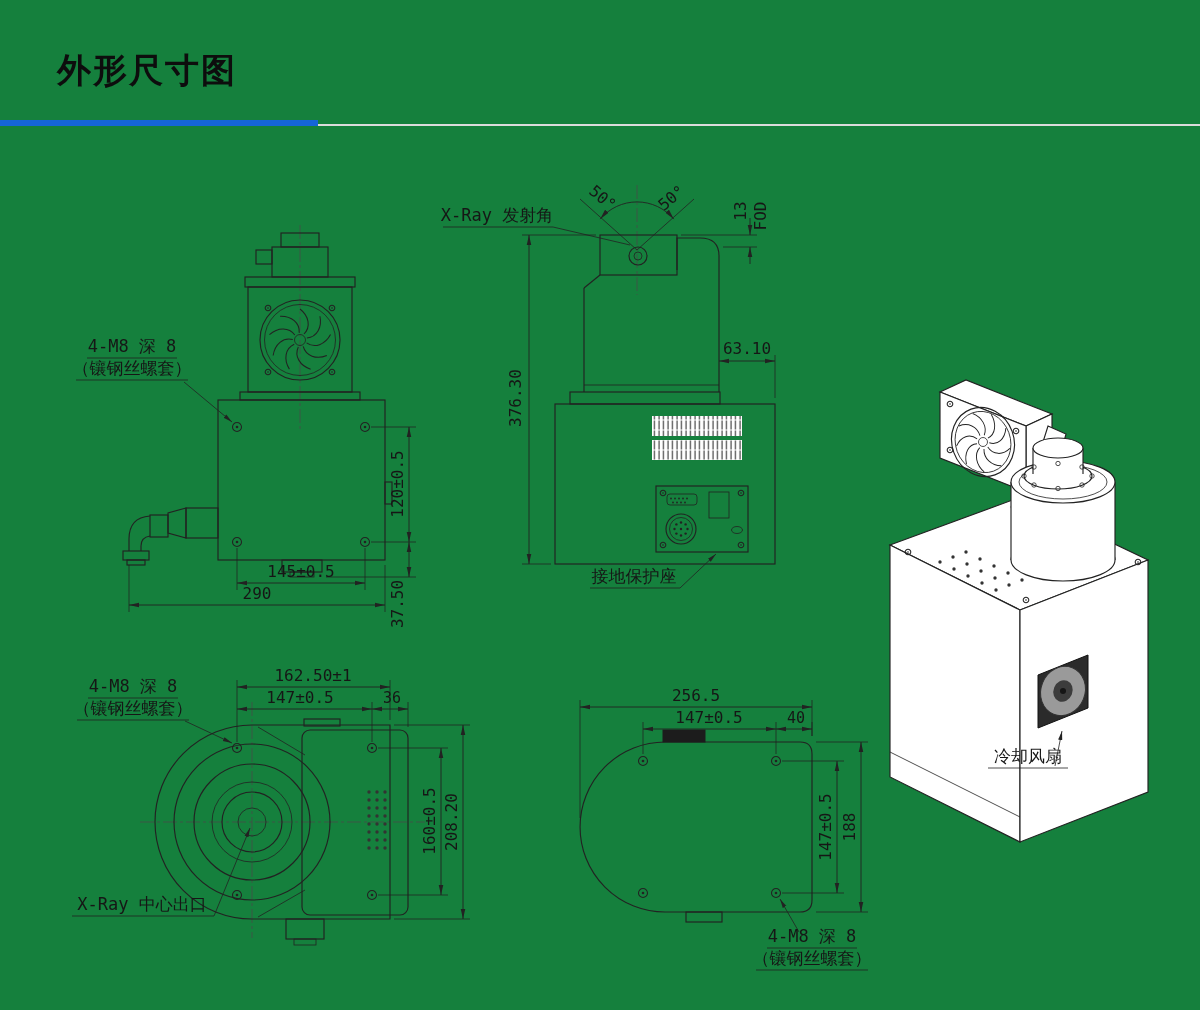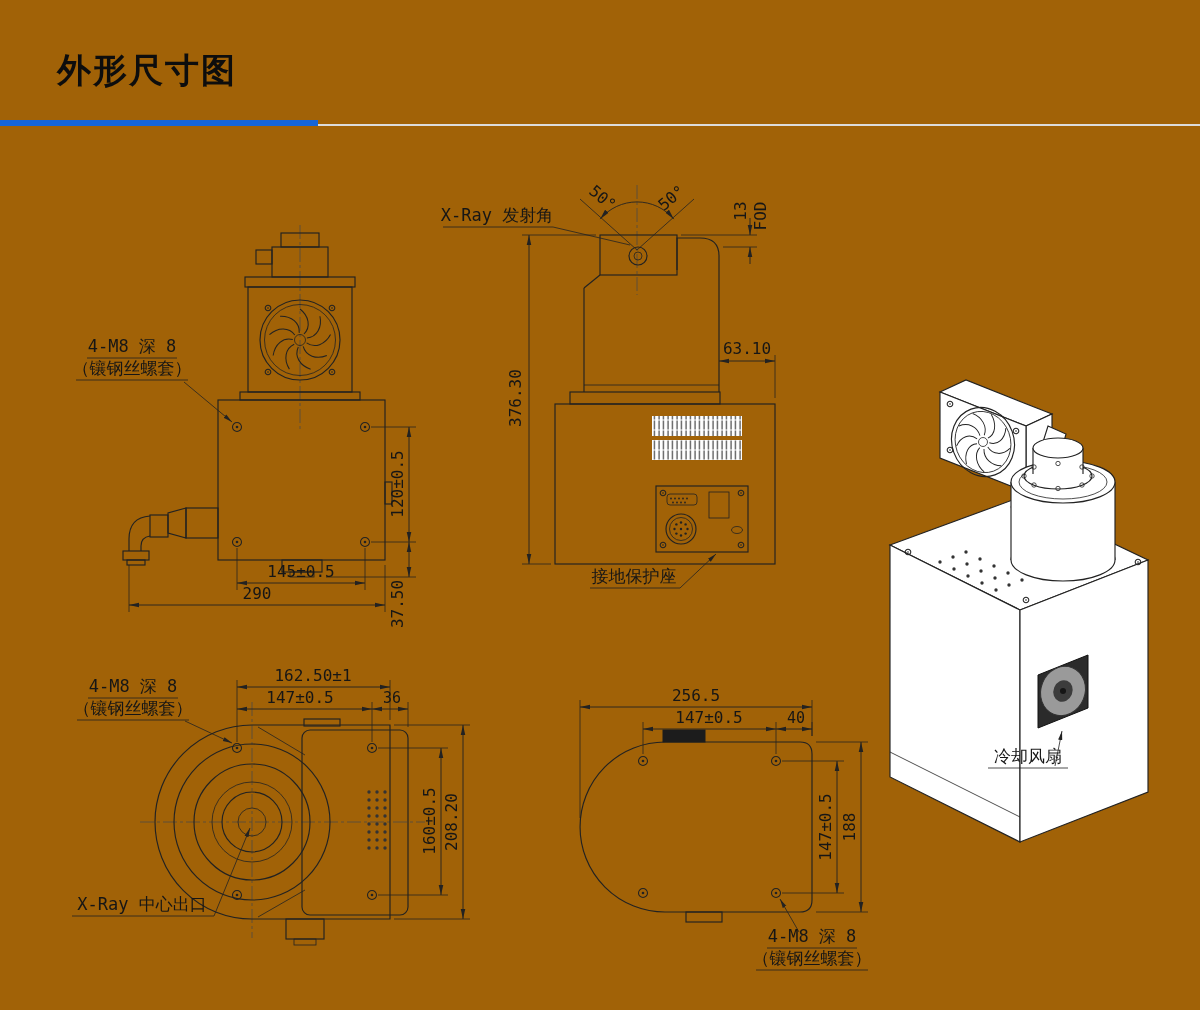--- a/index.html
+++ b/index.html
@@ -1,19 +1,19 @@
 <!DOCTYPE html>
 <html style="--accent: #1565d8; --line: #222222;"><head>
 <meta charset="utf-8">
 <style>
   :root { --accent:#1565d8; --line:#222222; }
   * { margin:0; padding:0; box-sizing:border-box; }
   html,body { width:1200px; height:1010px; background:#ffffff;
               font-family:"DejaVu Sans","Liberation Sans",sans-serif; }
-  .page { position:relative; width:1200px; height:1010px; overflow:hidden; background:#a16207; }
+  .page { position:relative; width:1200px; height:1010px; overflow:hidden; background:#15803d; }
   .title { position:absolute; left:57px; top:48px; font-size:34px; font-weight:700;
            color:#0d0d0d; letter-spacing:2px; }
   .rule-line   { position:absolute; left:0; top:124px; width:1200px; height:2px; background:#dcdcdc; }
   .rule-accent { position:absolute; left:0; top:120px; width:318px; height:6px; background:var(--accent); }
   .drawing { position:absolute; left:0; top:130px; }
   text { font-family:"DejaVu Sans Mono","DejaVu Sans",monospace; fill:#161616; }
   .dim  { font-size:16px; }
   .dims { font-size:15px; }
   .lbl  { font-size:17px; }
   .ln    { stroke:var(--line); stroke-width:1.15; fill:none; }

